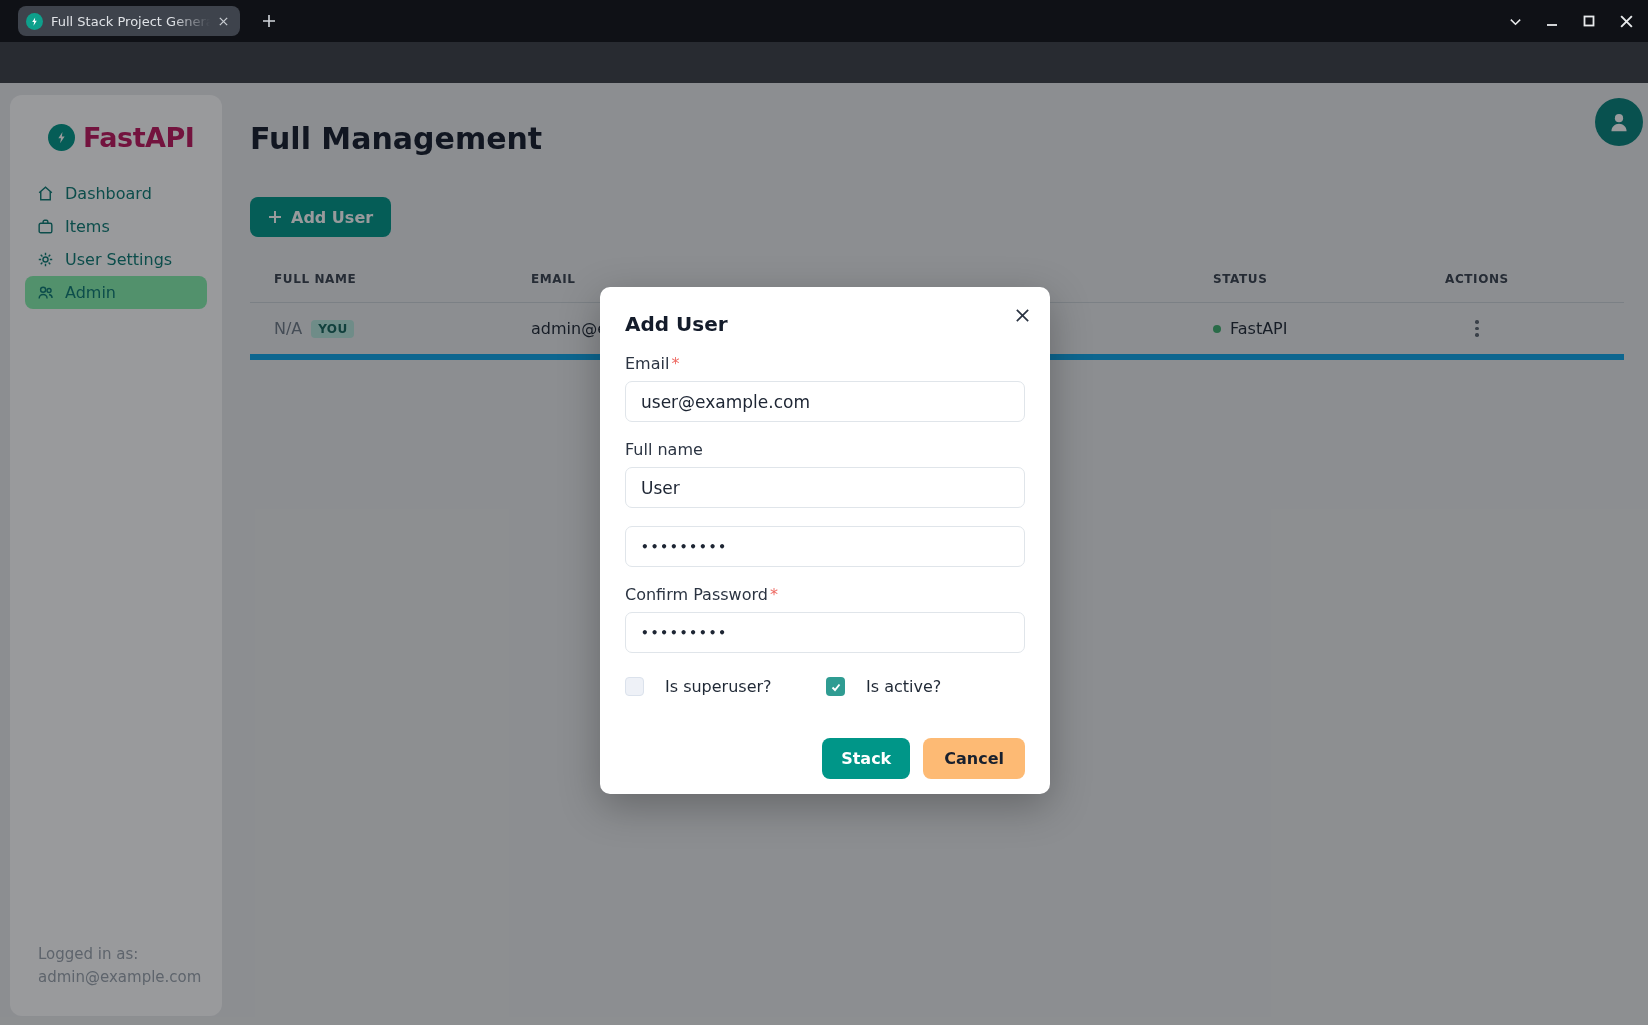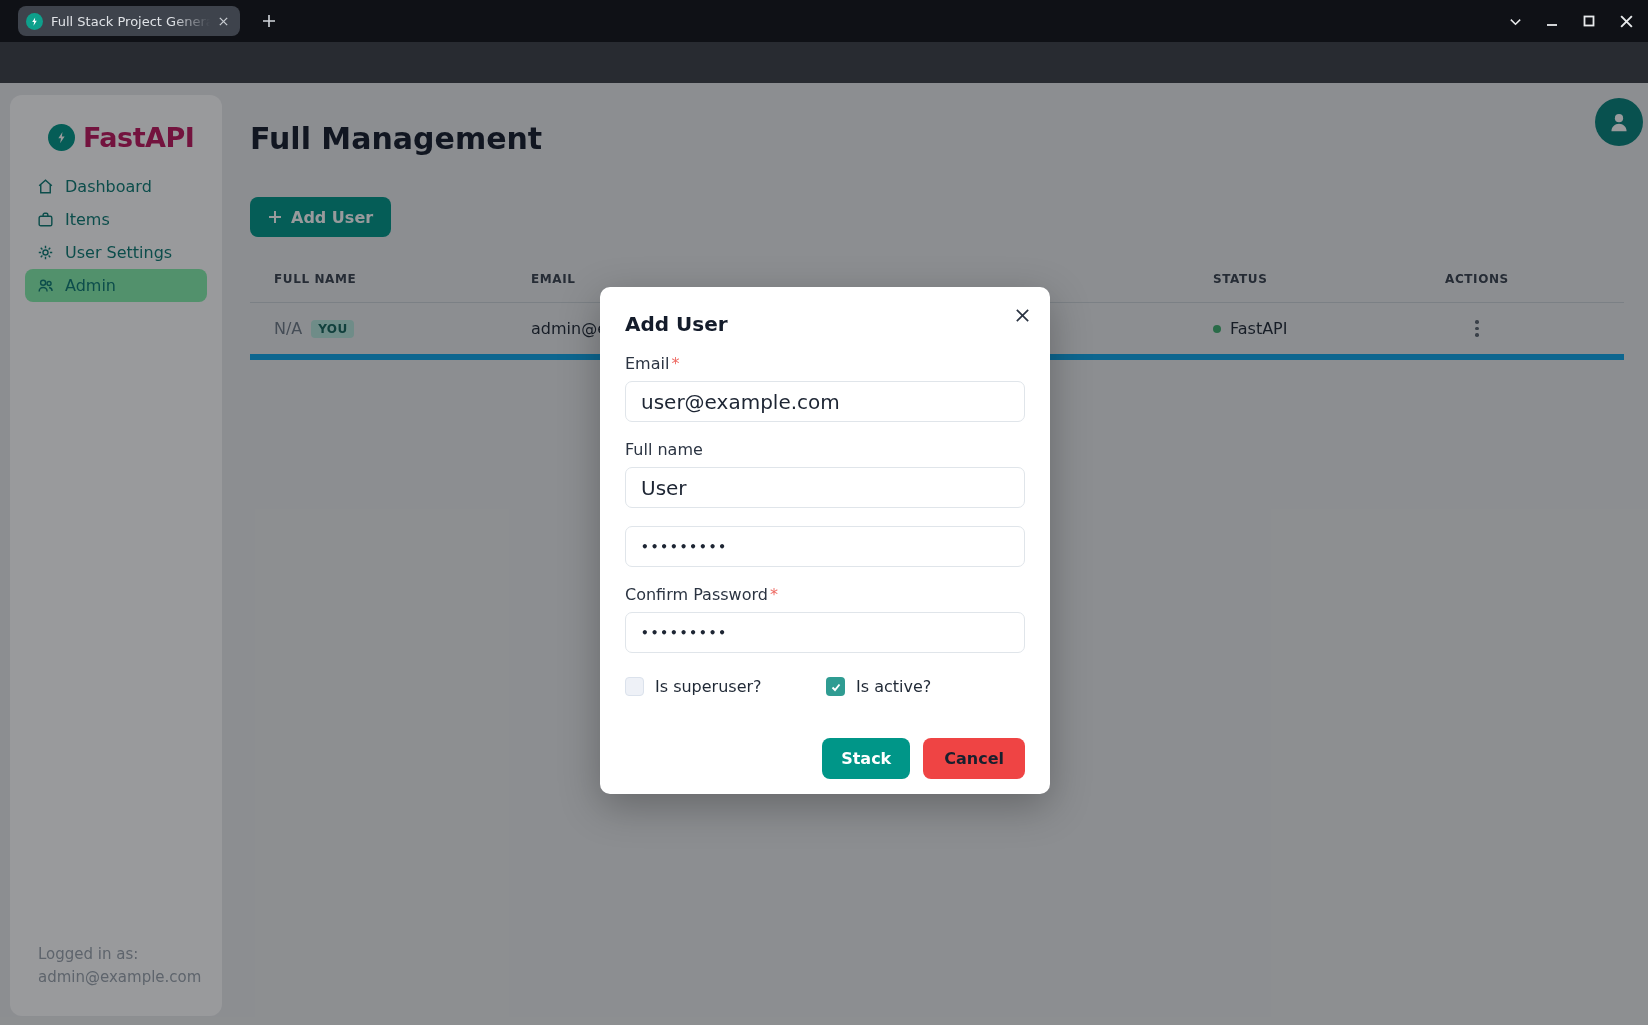--- a/index.html
+++ b/index.html
@@ -43,21 +43,21 @@
 
   
   .page { position:absolute; top:83px; left:0; right:0; bottom:0; background:#e9ebed; }
 
   .sidebar { position:absolute; left:10px; top:12px; width:212px; height:921px; background:#ffffff;
              border-radius:12px; }
   .logo { display:flex; align-items:center; gap:8px; margin:27px 0 0 38px; }
   .logo-mark { width:27px; height:27px; border-radius:50%; background:#009688; display:flex;
                align-items:center; justify-content:center; }
   .logo-text { font-size:27px; font-weight:bold; color:#be185d; letter-spacing:-0.5px; }
-  .nav { margin-top:17px; }
+  .nav { margin-top:24px; }
   .nav-item { display:flex; align-items:center; gap:10px; margin:0 15px; padding:7px 11px;
               border-radius:8px; color:#0d7b74; font-size:16px; cursor:pointer; }
   .nav-item.active { background:#86efac; }
   .nav-icon { width:19px; height:19px; flex:0 0 auto; display:flex; }
   .sidebar-footer { position:absolute; left:28px; bottom:28px; font-size:15px; color:#9aa3ad; line-height:1.5; }
 
   .avatar { position:absolute; left:1595px; top:15px; width:48px; height:48px; border-radius:50%;
             background:#06817a; display:flex; align-items:center; justify-content:center; cursor:pointer; }
 
   .page-title { position:absolute; left:250px; top:38px; font-size:30px; font-weight:bold; color:#151d2c; }
@@ -84,36 +84,36 @@
   .overlay { position:absolute; inset:0; background:rgba(13,15,18,0.42); z-index:5; }
   .modal { position:absolute; left:600px; top:204px; width:450px; background:#fff; border-radius:10px;
            z-index:10; padding:25px 25px 15px; box-shadow:0 12px 40px rgba(0,0,0,0.28); }
   .modal-title { font-size:20px; font-weight:bold; color:#141c2b; margin-bottom:18px; }
   .modal-close { position:absolute; top:14px; right:14px; width:28px; height:28px; border:none;
                  background:transparent; display:flex; align-items:center; justify-content:center; cursor:pointer; }
   .fgroup { margin-bottom:18px; }
   .flabel { display:block; font-size:16px; color:#2b3442; margin-bottom:8px; }
   .req { color:#ee6a63; margin-left:2px; }
   .finput { width:100%; height:41px; border:1px solid #e0e5ea; border-radius:7px; padding:0 15px;
-            font-size:20px; color:#1d2533; font-family:"DejaVu Sans","Liberation Sans",sans-serif;
+            font-size:17px; color:#1d2533; font-family:"DejaVu Sans","Liberation Sans",sans-serif;
             background:#fff; outline:none; }
   .finput.pw { font-size:12px; letter-spacing:2px; font-weight:bold; }
   .checks { display:flex; margin-top:24px; }
-  .check-group { display:flex; align-items:center; gap:11px; }
+  .check-group { display:flex; align-items:center; gap:21px; }
   .check-group.first { width:201px; }
   .cbox { width:19px; height:19px; border-radius:4px; display:flex; align-items:center; justify-content:center;
           cursor:pointer; }
   .cbox.unchecked { background:#eef1f7; border:1.5px solid #dbe2ec; }
   .cbox.checked { background:#2f9c92; }
   .check-label { font-size:16px; color:#1f2835; }
   .modal-footer { display:flex; justify-content:flex-end; gap:13px; margin-top:42px; }
   .btn { height:41px; border:none; border-radius:8px; font-size:16px; font-weight:bold; cursor:pointer;
          font-family:"DejaVu Sans","Liberation Sans",sans-serif; }
   .btn-save { background:#009688; color:#fff; padding:0 19px; }
-  .btn-cancel { background:#ef4444; color:#18202e; padding:0 21px; }
+  .btn-cancel { background:#fdba74; color:#18202e; padding:0 21px; }
 
   svg { display:block; }
 </style>
 </head>
 <body>
 
 <div class="window">
 
   <div class="titlebar">
     <div class="tab">

